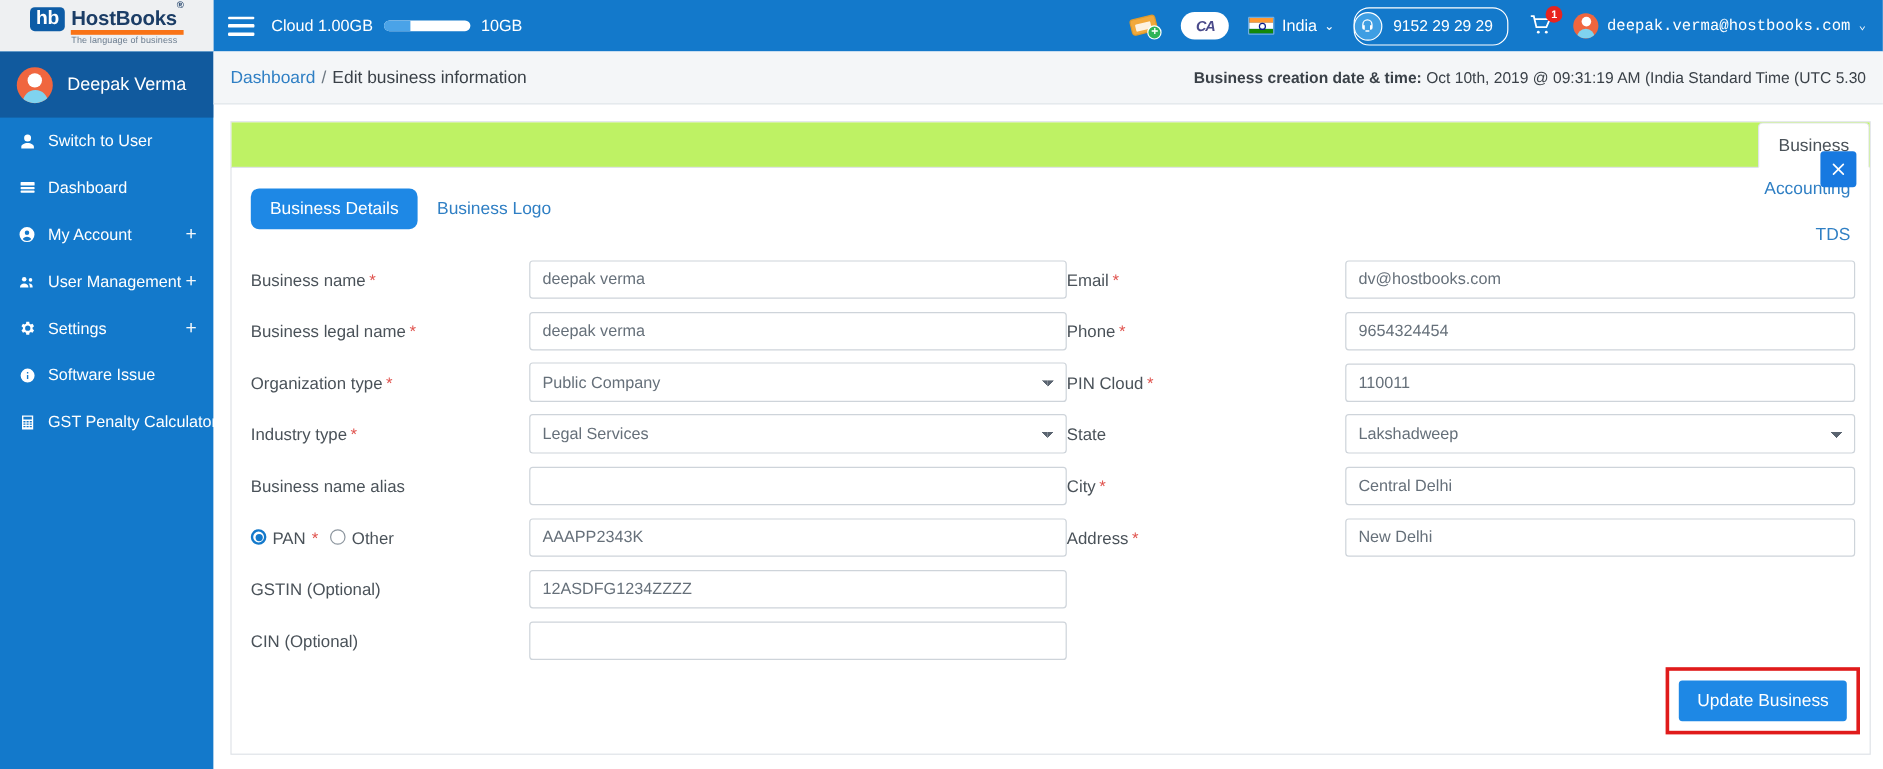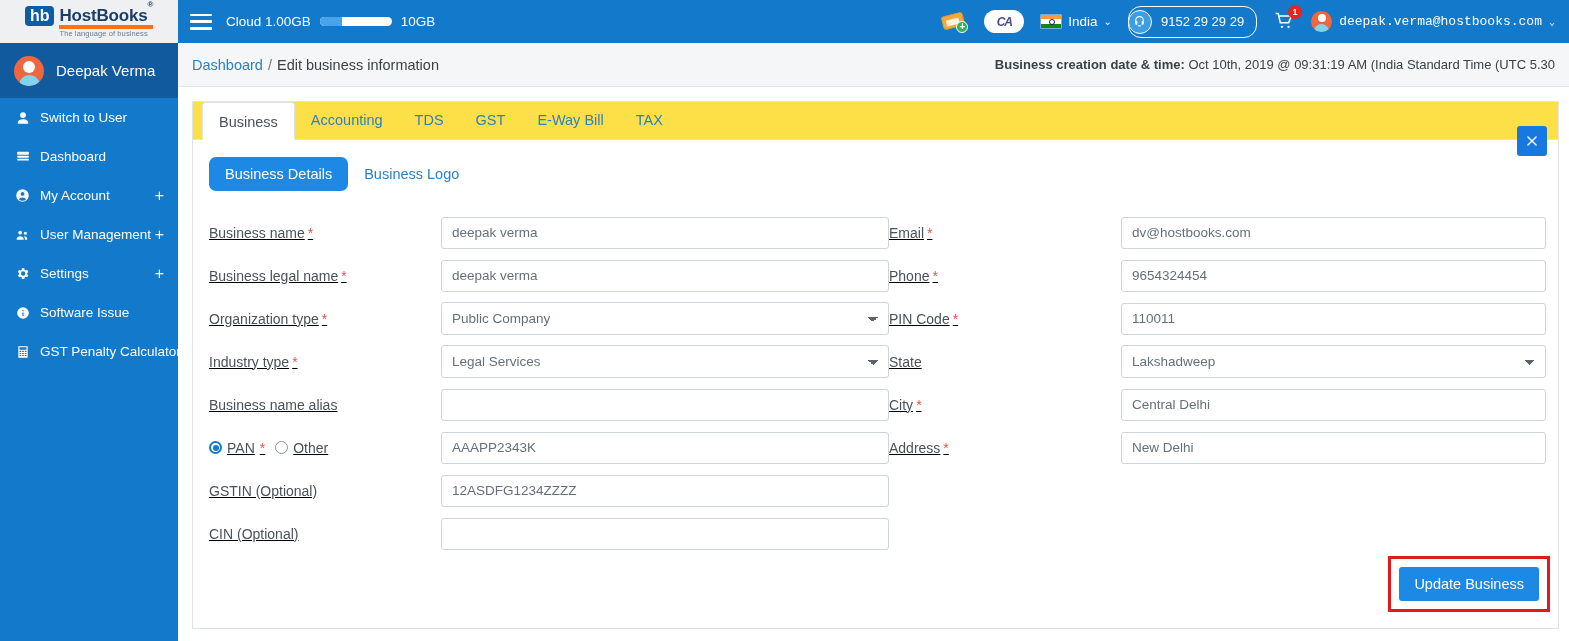--- a/index.html
+++ b/index.html
@@ -156,21 +156,21 @@
   .crumb-cur { color:#3a4148; font-size:14.5px; }
   .crumb-right { margin-left:auto; font-size:13px; color:#3a4148; white-space:nowrap; overflow:hidden; }
   .crumb-right b { font-weight:bold; }
 
   .panel {
     margin: 14px 10px 0 14px; border:1px solid #dfe3e8;
     height: 528px; background:#fff; position:relative;
   }
   .tabs {
     display:flex; align-items:flex-end; height:38px;
-    border-bottom:1px solid #dfe3e8; padding-left: 9px; background:#fde047;
+    border-bottom:1px solid #dfe3e8; padding-left: 9px; background:#bef264;flex-direction:column;
   }
   .tab {
     padding: 0 16px; height: 38px; line-height: 38px; font-size:14.5px;
     color:#2f7fc4; cursor:pointer; white-space:nowrap;
   }
   .tab.active {
     color:#4a5259; background:#fff;
     border:1px solid #dfe3e8; border-bottom:1px solid #fff;
     border-radius:4px 4px 0 0; margin-bottom:-1px;
   }
@@ -185,21 +185,21 @@
   }
 
   .close-btn {
     position:absolute; right: 11px; top: 24px;
     width: 30px; height: 30px; background:#1779e0; border-radius:3px;
     display:flex; align-items:center; justify-content:center; cursor:pointer;
   }
 
   .form-grid {
     display: grid; grid-template-columns: 680px 1fr;
-    padding: 20px 12px 0 16px; column-gap: 0px; text-decoration: underline;
+    padding: 20px 12px 0 16px; column-gap: 0px;
   }
   .fcol { display:flex; flex-direction:column; }
   .frow { display:flex; align-items:center; height: 43px; }
   .flabel {
     width: 232px; flex:0 0 232px; font-size:14px; color:#4a5259;
     display:flex; align-items:center; gap:3px;
   }
   .req { color:#e0534e; font-size:14px; line-height:1; }
   .fctl { flex:1; }
   .inp {
@@ -511,21 +511,21 @@
         <div class="frow">
           <span class="flabel">
             <span>Phone</span>
               <span class="req">*</span>
           </span>
           <span class="fctl"><input class="inp" value="9654324454" style=""></span>
         </div>
 
         <div class="frow">
           <span class="flabel">
-            <span>PIN Code</span>
+            <span>PIN Cloud</span>
               <span class="req">*</span>
           </span>
           <span class="fctl"><input class="inp" value="110011" style=""></span>
         </div>
 
         <div class="frow">
           <span class="flabel">State</span>
           <span class="fctl">
             <select class="sel">
               <option>Lakshadweep</option>

